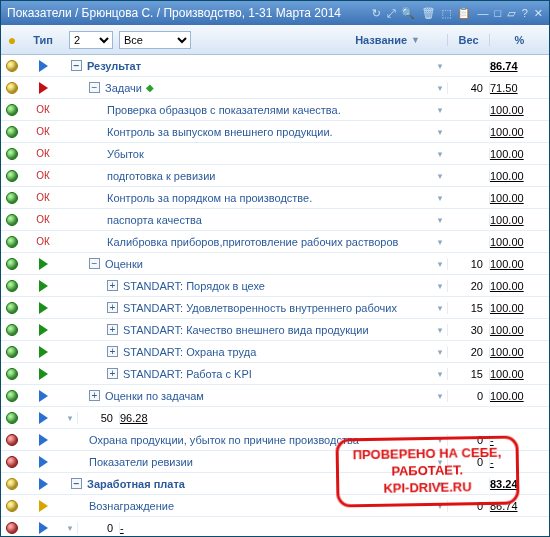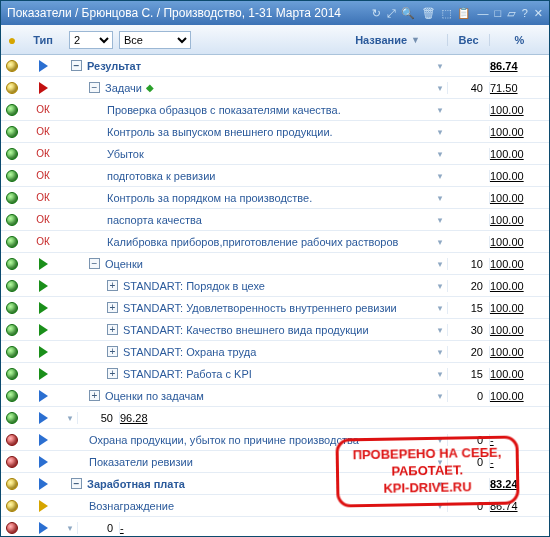--- a/index.html
+++ b/index.html
@@ -245,21 +245,21 @@
       <div class="row">
         <div class="cell-status">
           <div class="light green"></div>
         </div>
         <div class="cell-type">
           <div class="arrow green"></div>
         </div>
         <div class="cell-name">
           <span class="indent" style="width: 44px;"></span>
           <span class="exp">+</span>
-          <span>STANDART: Удовлетворенность внутреннего ревизии</span>
+          <span>STANDART: Удовлетворенность внутреннего рабочих</span>
         </div>
         <div class="cell-menu">▾</div>
         <div class="cell-weight">15</div>
         <div class="cell-pct">100.00</div>
       </div>
       <div class="row">
         <div class="cell-status">
           <div class="light green"></div>
         </div>
         <div class="cell-type">

